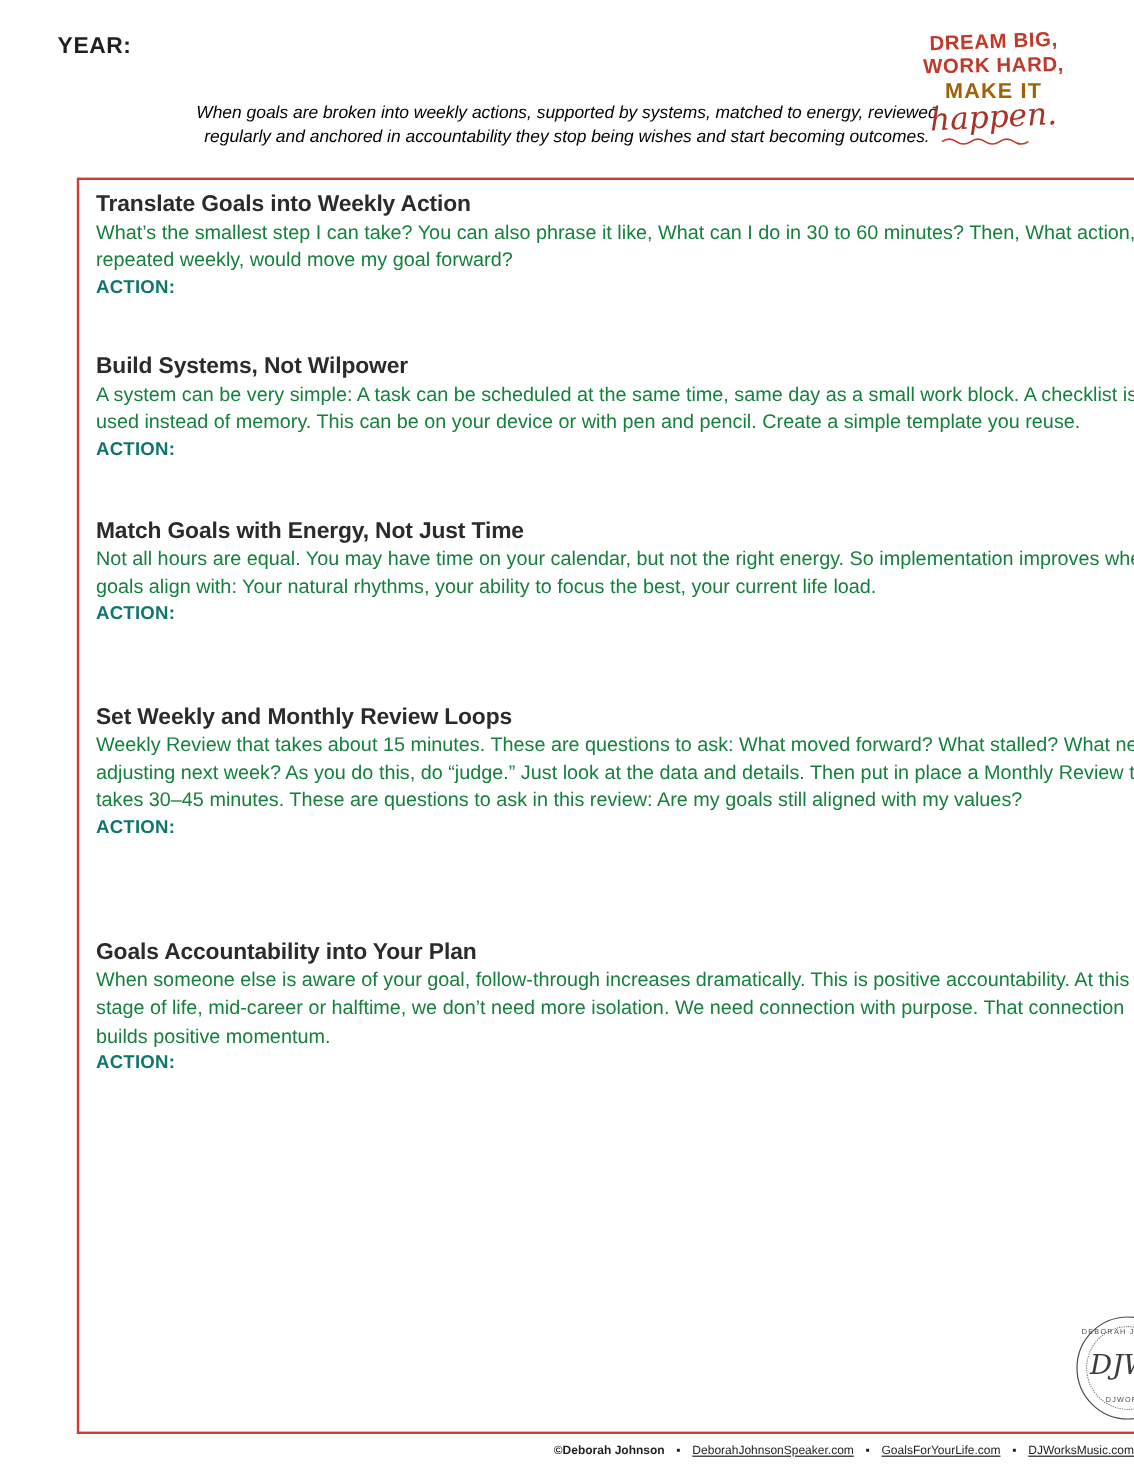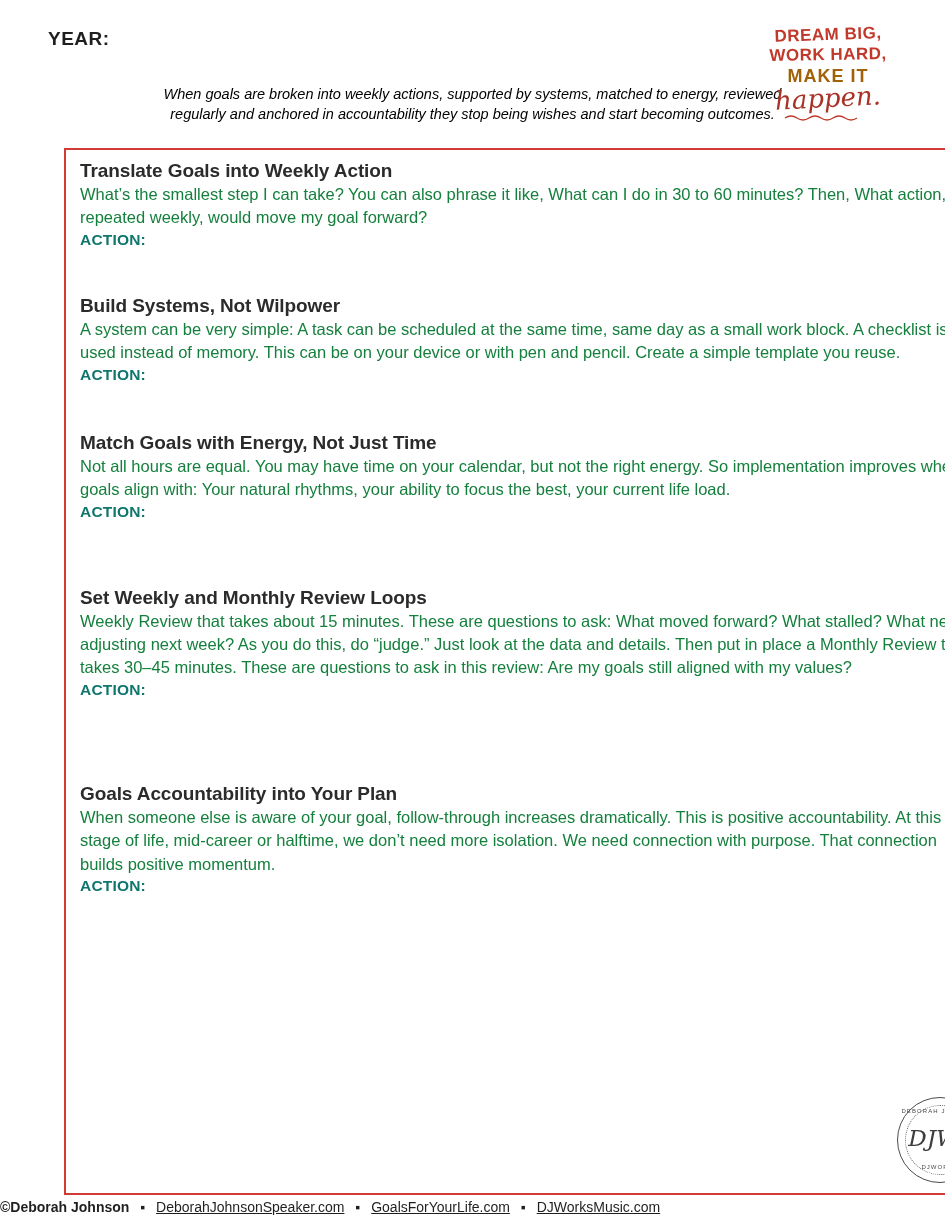--- a/index.html
+++ b/index.html
@@ -151,22 +151,22 @@
   .spacer-md { height: 48px; }
   .spacer-lg { height: 66px; }
   .spacer-xl { height: 84px; }
 
   
   .footer {
     position: absolute;
     left: 0;
     right: 0;
     bottom: 8px;
-    text-align: left;
-    font-size: 14px;
+    text-align: right;
+    font-size: 10px;
     color: #1f1f1f;
   }
   .footer .copy { font-weight: bold; }
   .footer a {
     color: #1f1f1f;
     text-decoration: underline;
   }
   .footer .sep {
     display: inline-block;
     margin: 0 7px;

